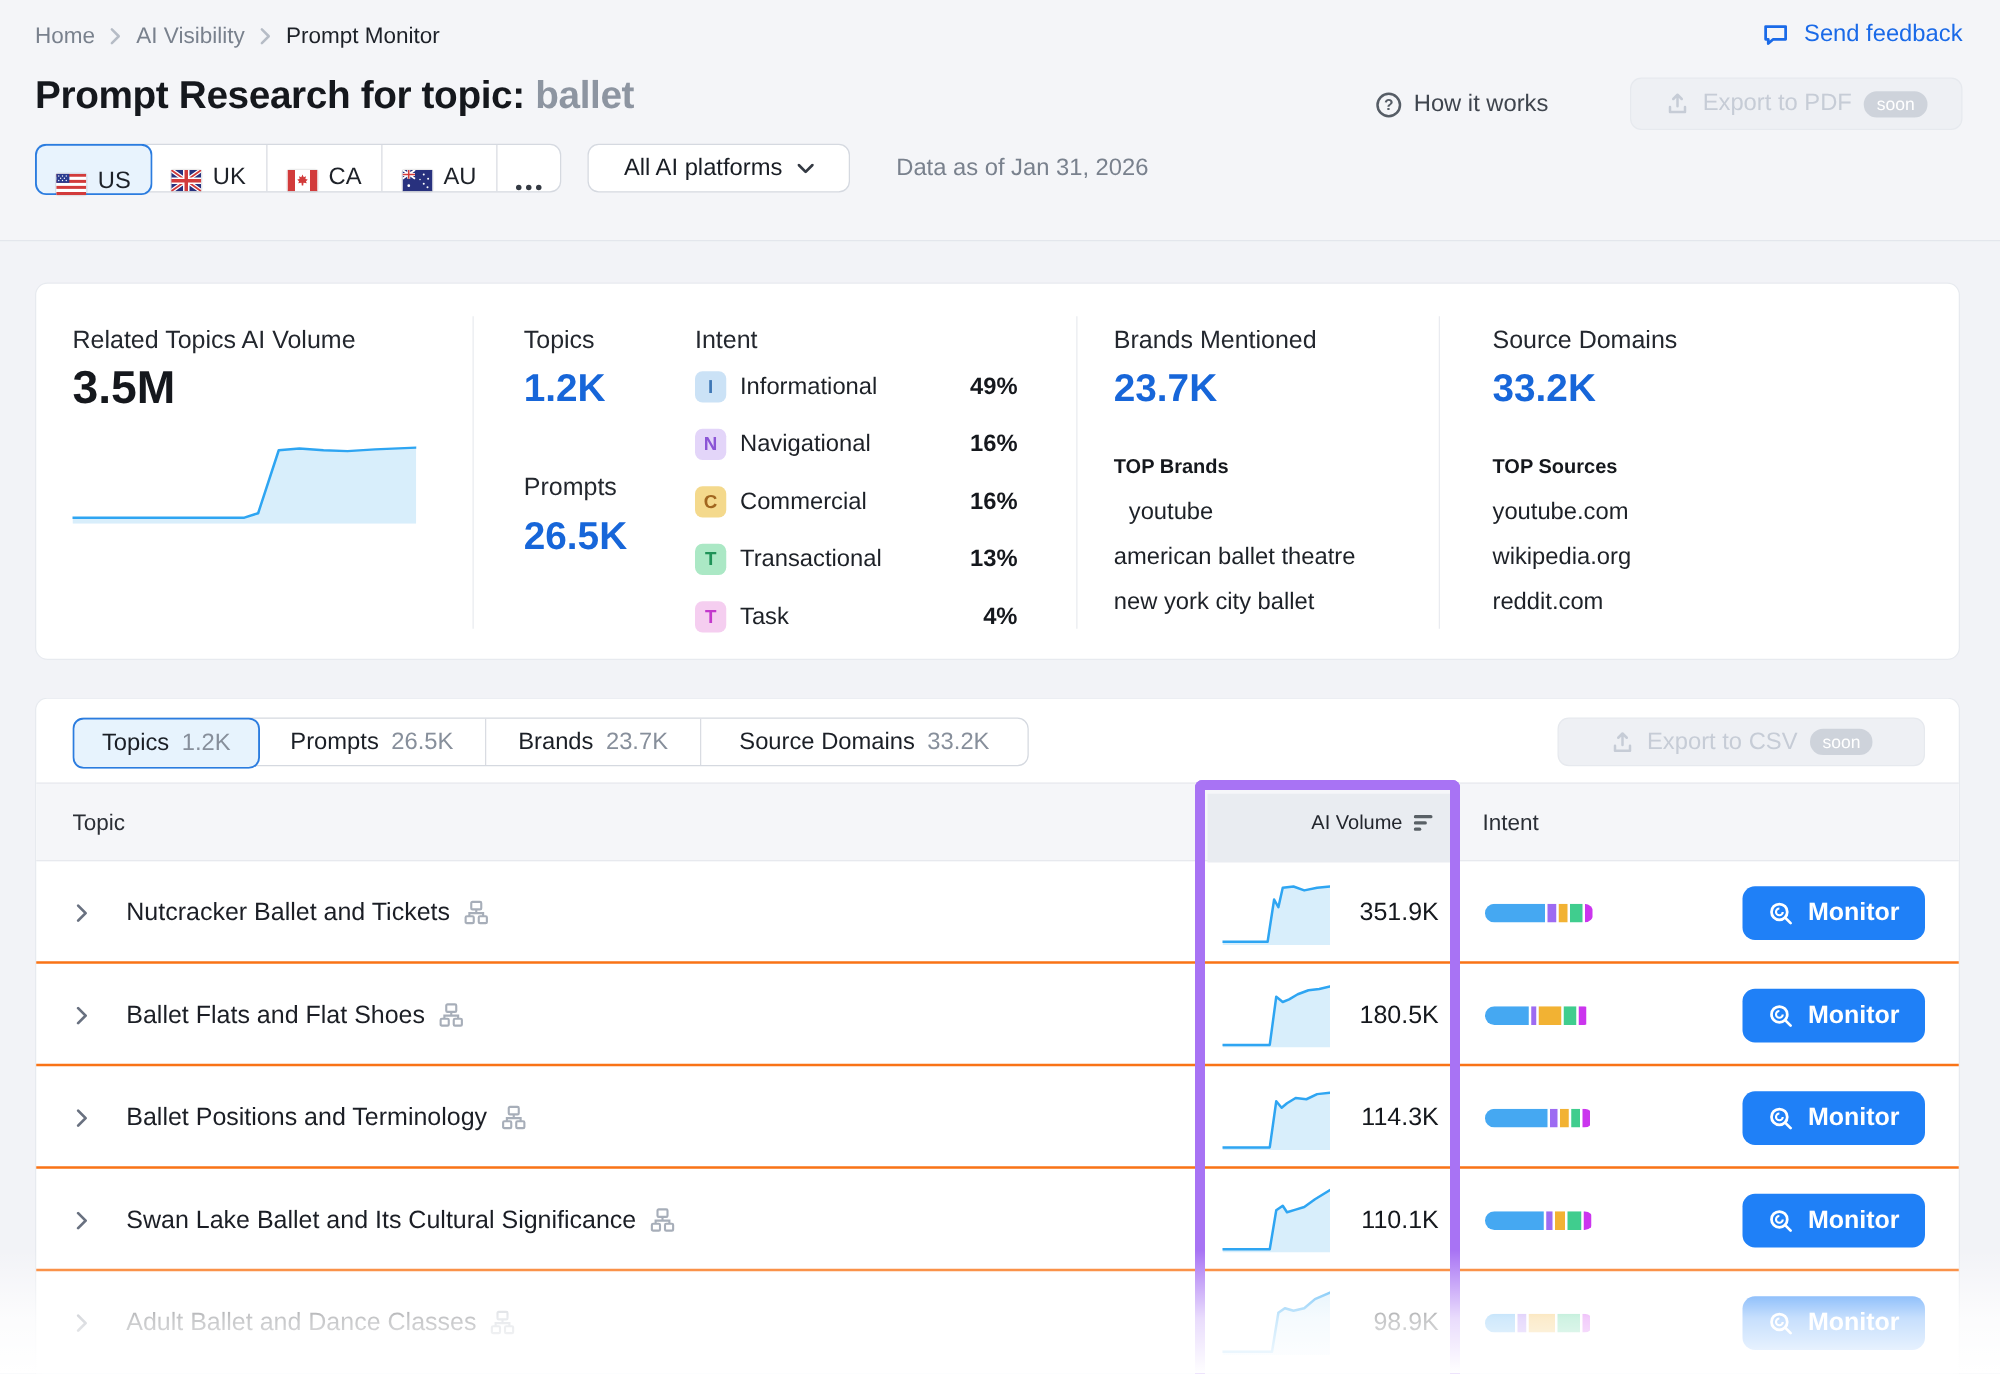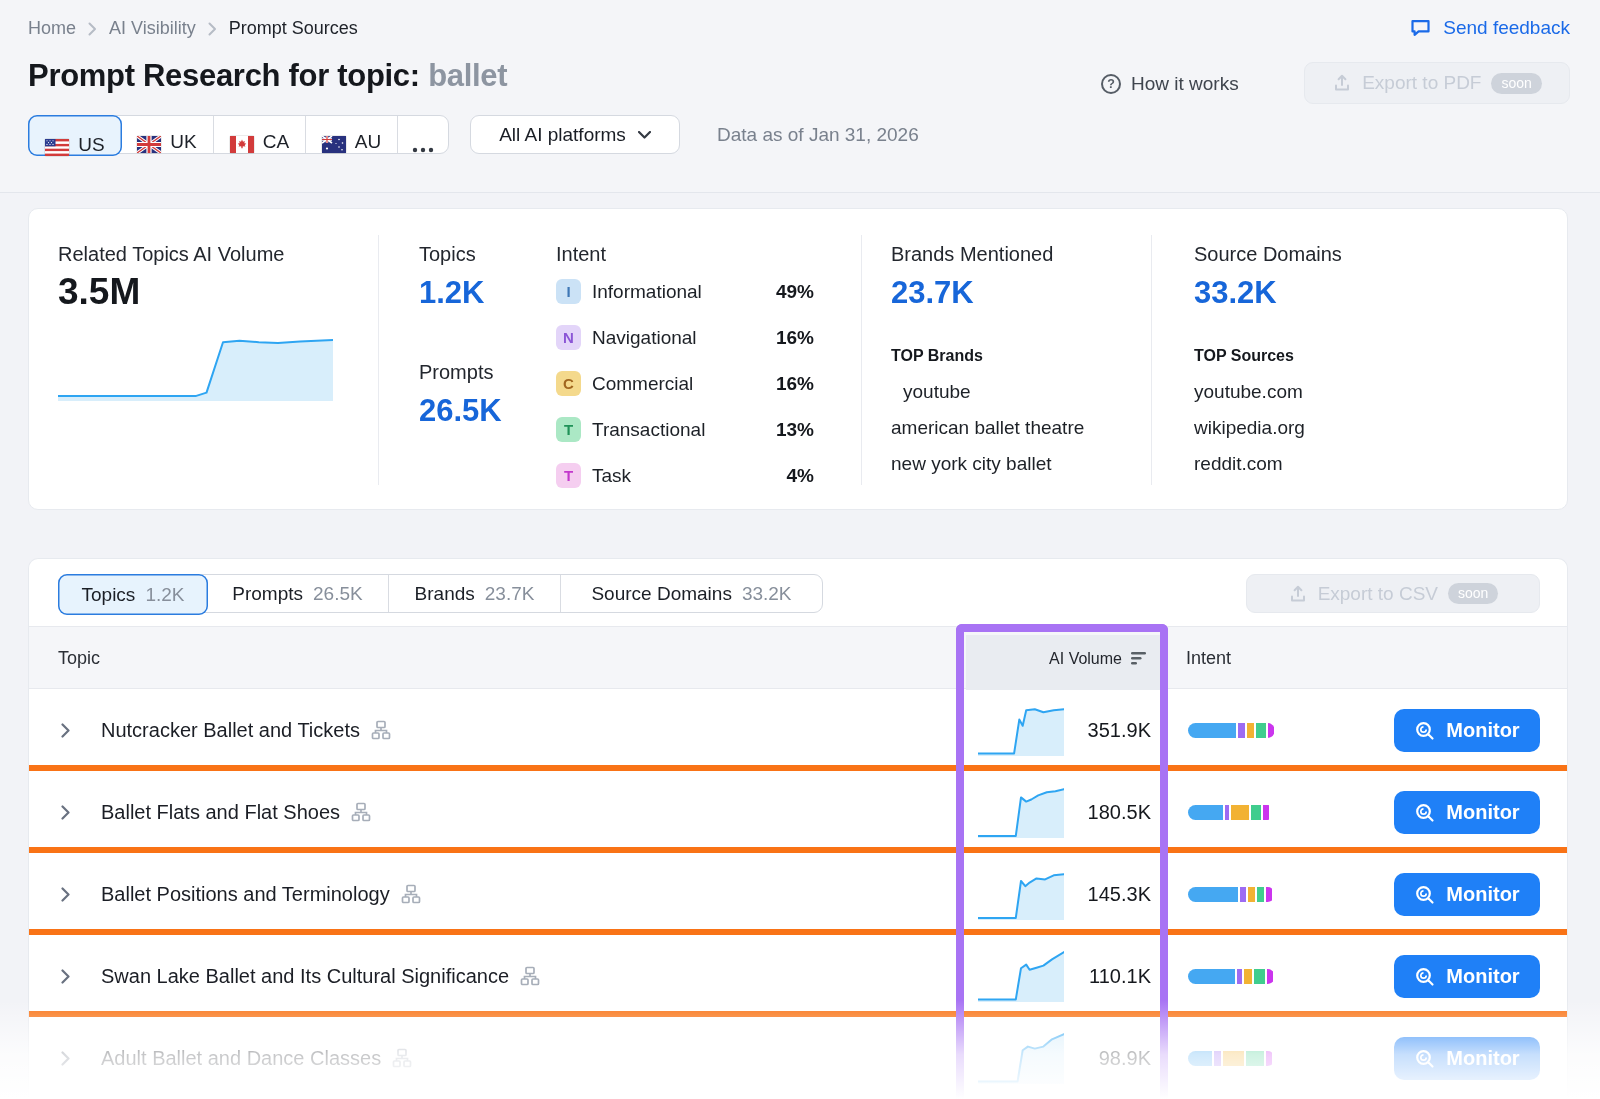--- a/index.html
+++ b/index.html
@@ -45,21 +45,21 @@
 
   .platform-select { position:absolute; left:470px; top:115px; width:210px; height:39px;
                      background:#fff; border:1px solid #d5d9e0; border-radius:9px;
                      display:flex; align-items:center; justify-content:center; gap:12px;
                      font-size:19px; color:#191d24; cursor:pointer; }
   .data-as-of { position:absolute; left:717px; top:115px; height:39px; display:flex;
                 align-items:center; font-size:19px; color:#79818d; }
 
   
   .card { position:absolute; background:#ffffff; border:1px solid #e7eaef; border-radius:10px; }
-  .summary-card { left:28px; top:208px; width:1540px; height:302px;text-align:center; }
+  .summary-card { left:28px; top:226px; width:1540px; height:302px;text-align:center; }
   .table-card   { left:28px; top:558px; width:1540px; height:541px; border-bottom:none;
                   border-radius:10px 10px 0 0; }
 
   .vdiv { position:absolute; width:1px; top:26px; height:250px; background:#e9ebf0; }
 
   .stat-label { font-size:20px; color:#23272e; }
   .stat-big   { font-size:37px; font-weight:700; color:#15181d; }
   .stat-blue  { font-size:31px; font-weight:700; color:#1766d9; }
   .top-label  { font-size:16px; font-weight:700; color:#15181d; }
   .top-item   { font-size:19px; color:#1d2127; }
@@ -93,21 +93,21 @@
            border-top:1px solid #e7e9ee; border-bottom:1px solid #e7e9ee; }
   .th-topic { position:absolute; left:29px; top:0; height:63px; display:flex; align-items:center;
               font-size:18px; color:#2b2f36; }
   .th-aiv-bg { position:absolute; left:937px; top:8px; width:197px; height:55px; background:#e9ecf1; }
   .th-aiv { position:absolute; left:937px; top:0; width:183px; height:63px; display:flex;
             align-items:center; justify-content:flex-end; gap:9px; font-size:16px; color:#23262d;
             cursor:pointer; }
   .th-intent { position:absolute; left:1157px; top:0; height:63px; display:flex; align-items:center;
                font-size:18px; color:#2b2f36; }
 
-  .trow { position:absolute; left:0; width:1538px; height:82px; border-bottom:6px solid #f97316; }
+  .trow { position:absolute; left:0; width:1538px; height:82px; border-bottom:2px solid #f97316; }
   .row-chevron { position:absolute; left:32px; top:34px; cursor:pointer; }
   .row-topic { position:absolute; left:72px; top:0; height:82px; display:flex; align-items:center;
                gap:11px; font-size:20px; color:#1b1e25; }
   .row-spark { position:absolute; left:949px; top:15px; width:86px; height:52px; }
   .row-value { position:absolute; left:952px; top:0; width:170px; height:82px; display:flex;
                align-items:center; justify-content:flex-end; font-size:20px; color:#15181d; }
   .row-bar { position:absolute; left:1159px; top:34px; width:87px; height:15px; display:flex;
              gap:2px; border-radius:999px; overflow:hidden; }
   .row-bar > div { height:100%; }
   .monitor-btn { position:absolute; left:1365px; top:20px; width:146px; height:43px;
@@ -138,21 +138,21 @@
       <svg width="9" height="14" viewBox="0 0 9 14">
           <path d="M1.5 1.5l5.5 5.5-5.5 5.5" stroke="#b6bcc6" stroke-width="2" fill="none" stroke-linecap="round" stroke-linejoin="round"></path>
         </svg>
     </span>
     <span>AI Visibility</span>
     <span class="crumb-sep">
       <svg width="9" height="14" viewBox="0 0 9 14">
           <path d="M1.5 1.5l5.5 5.5-5.5 5.5" stroke="#b6bcc6" stroke-width="2" fill="none" stroke-linecap="round" stroke-linejoin="round"></path>
         </svg>
     </span>
-    <span class="crumb-current">Prompt Sources</span>
+    <span class="crumb-current">Prompt Monitor</span>
   </div>
 
   <div class="send-feedback">
     <span>
       <svg width="21" height="20" viewBox="0 0 21 20">
           <path d="M2.5 3.2h16v10.2H8.6l-4 3.4v-3.4H2.5z" fill="none" stroke="#1a6ae8" stroke-width="2.2" stroke-linejoin="round"></path>
         </svg>
     </span>
     <span>Send feedback</span>
   </div>
@@ -485,21 +485,21 @@
             <rect x="12" y="13" width="6.5" height="5.5" rx="1"></rect>
           </svg>
         </span>
     </div>
     <div class="row-spark">
         <svg width="86" height="52" viewBox="0 0 86 52">
           <path d="M0.0 49.9 L37.8 49.9 L43.0 13.0 L47.3 18.2 L51.6 14.6 L58.5 10.4 L67.1 11.4 L75.7 7.3 L86.0 6.2 L86 52 L0 52 Z" fill="#d8eefb"></path>
           <path d="M0.0 49.9 L37.8 49.9 L43.0 13.0 L47.3 18.2 L51.6 14.6 L58.5 10.4 L67.1 11.4 L75.7 7.3 L86.0 6.2" fill="none" stroke="#2ea5f2" stroke-width="2" stroke-linejoin="round" stroke-linecap="round"></path>
         </svg>
       </div>
-    <div class="row-value">145.3K</div>
+    <div class="row-value">114.3K</div>
     <div class="row-bar">
         <div style="width: 57%; background: rgb(69, 168, 242);"></div>
         <div style="width: 7%; background: rgb(157, 107, 242);"></div>
         <div style="width: 8%; background: rgb(242, 178, 51);"></div>
         <div style="width: 9%; background: rgb(64, 205, 142);"></div>
         <div style="width: 6%; background: rgb(203, 53, 238);"></div>
       </div>
     <button class="monitor-btn">
       <span>
           <svg width="22" height="22" viewBox="0 0 22 22" fill="none" stroke="#fff">

